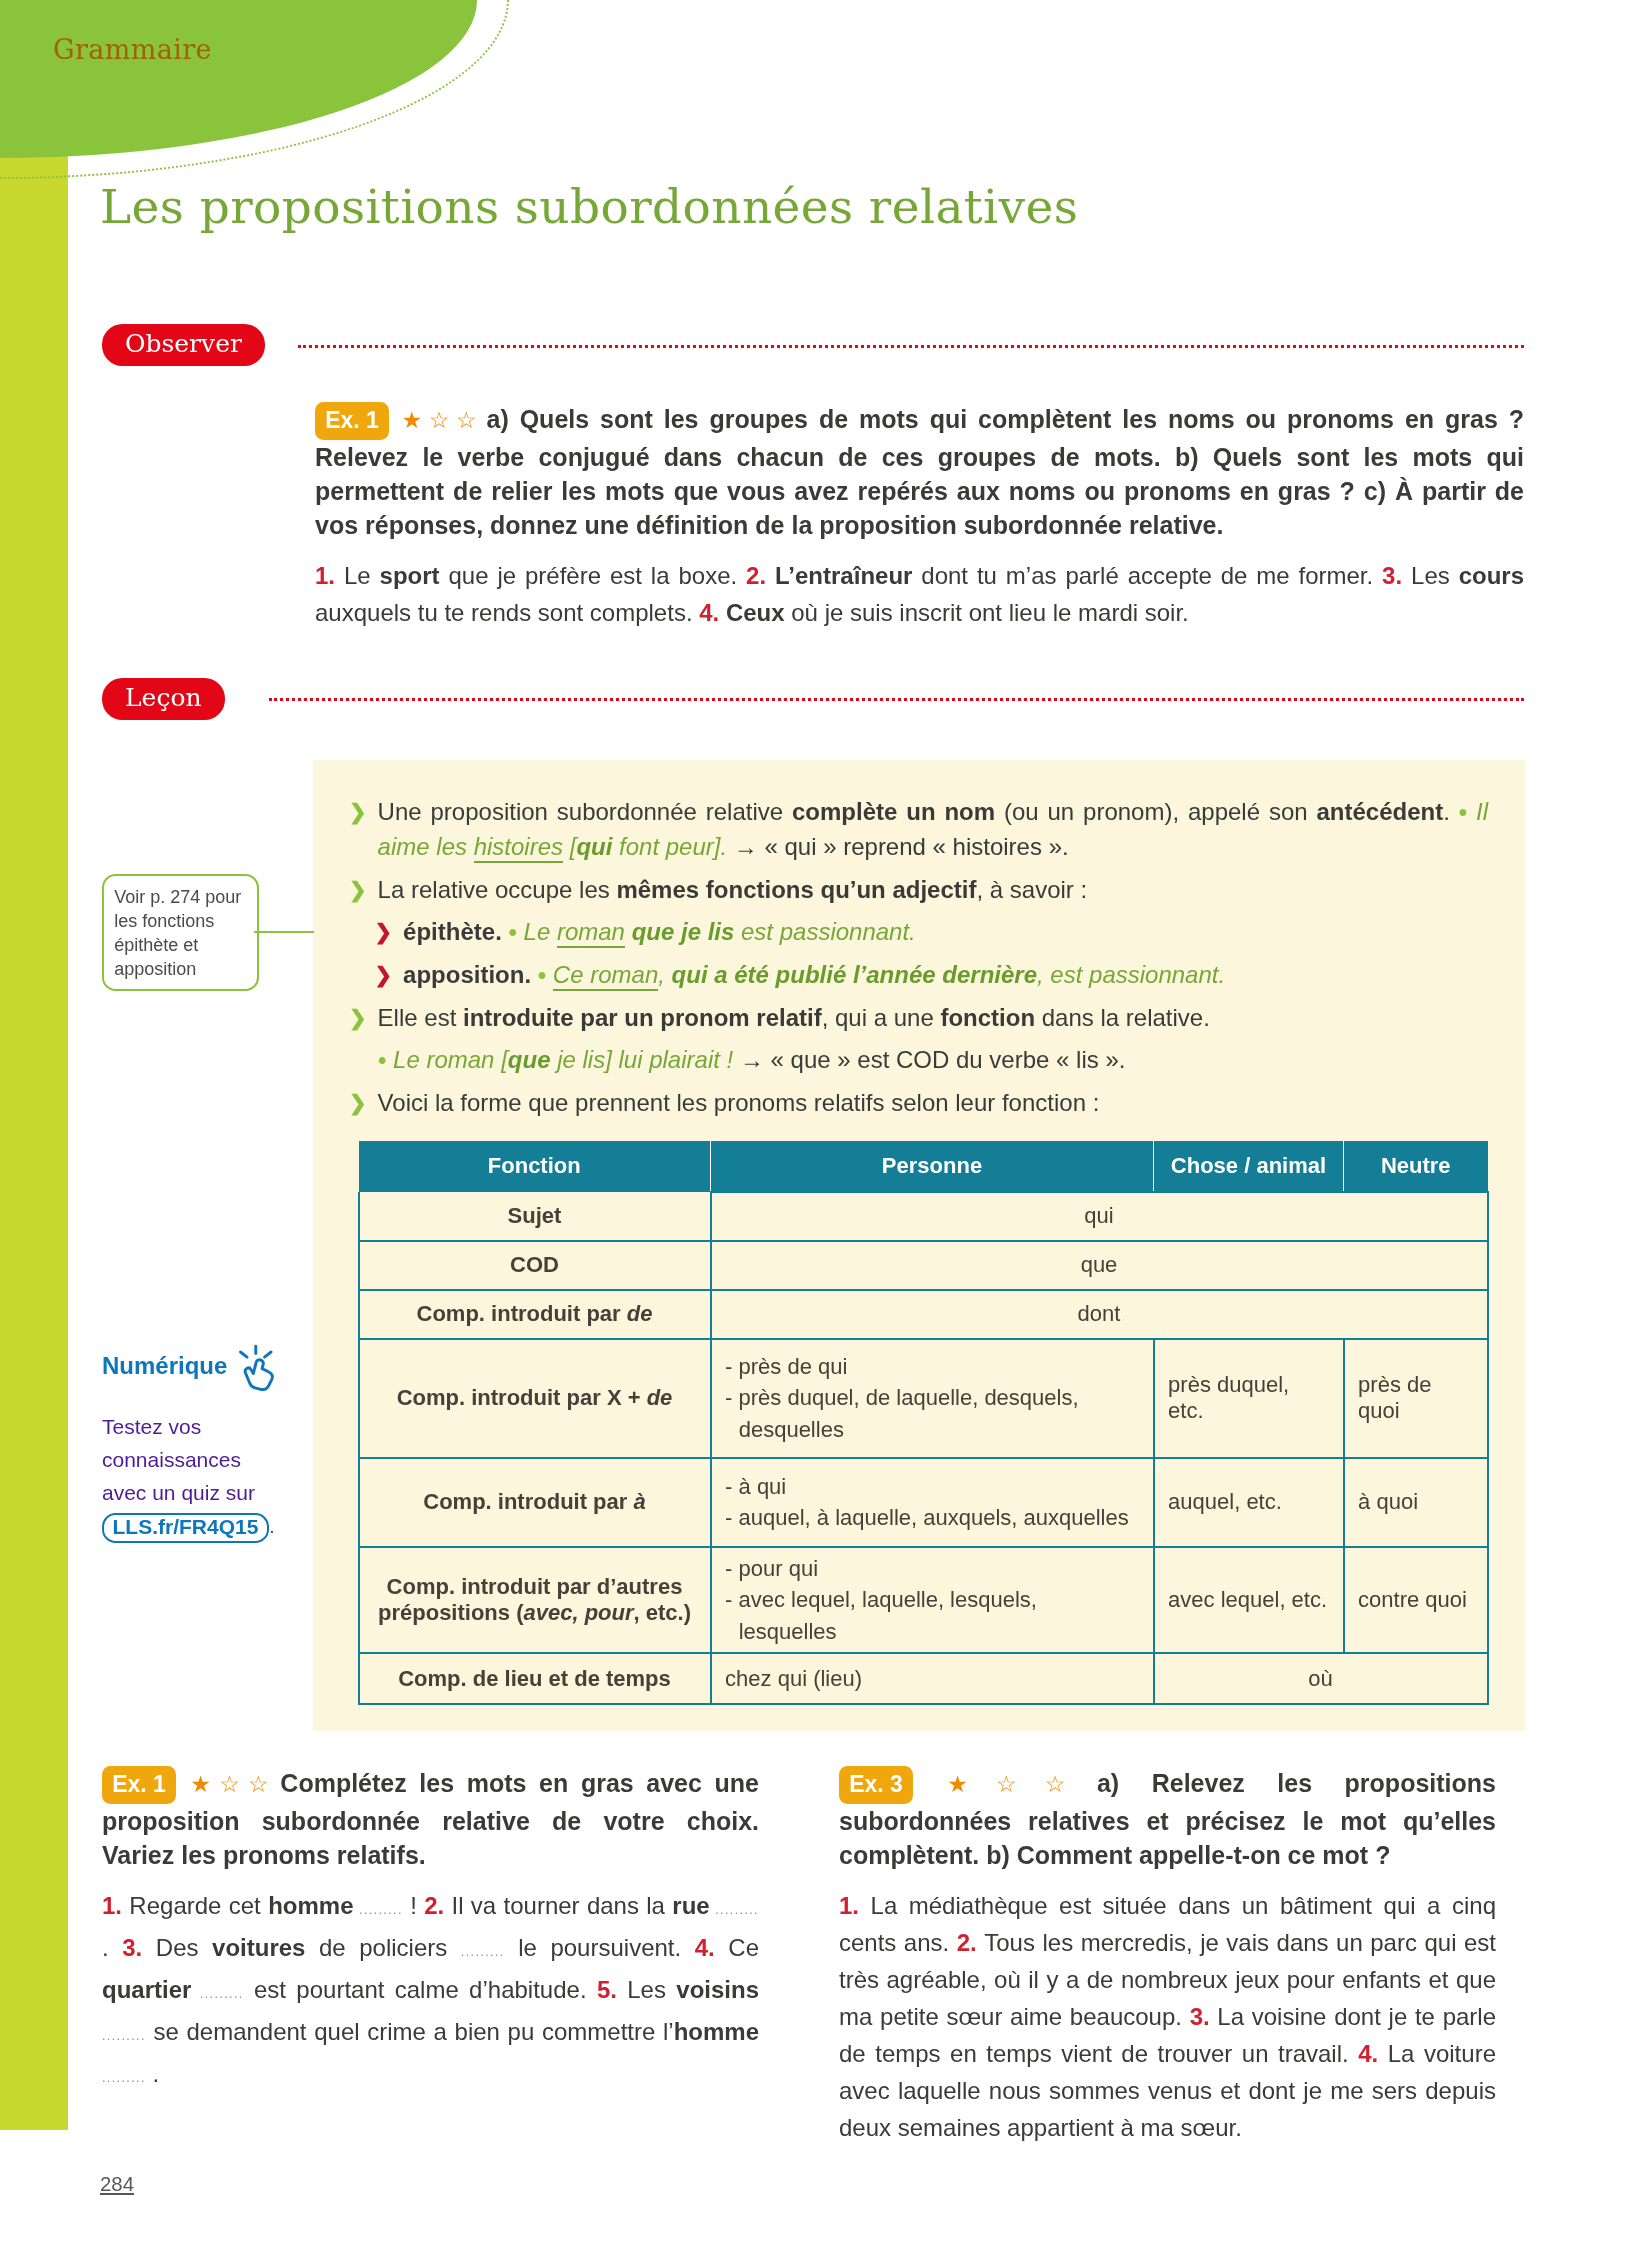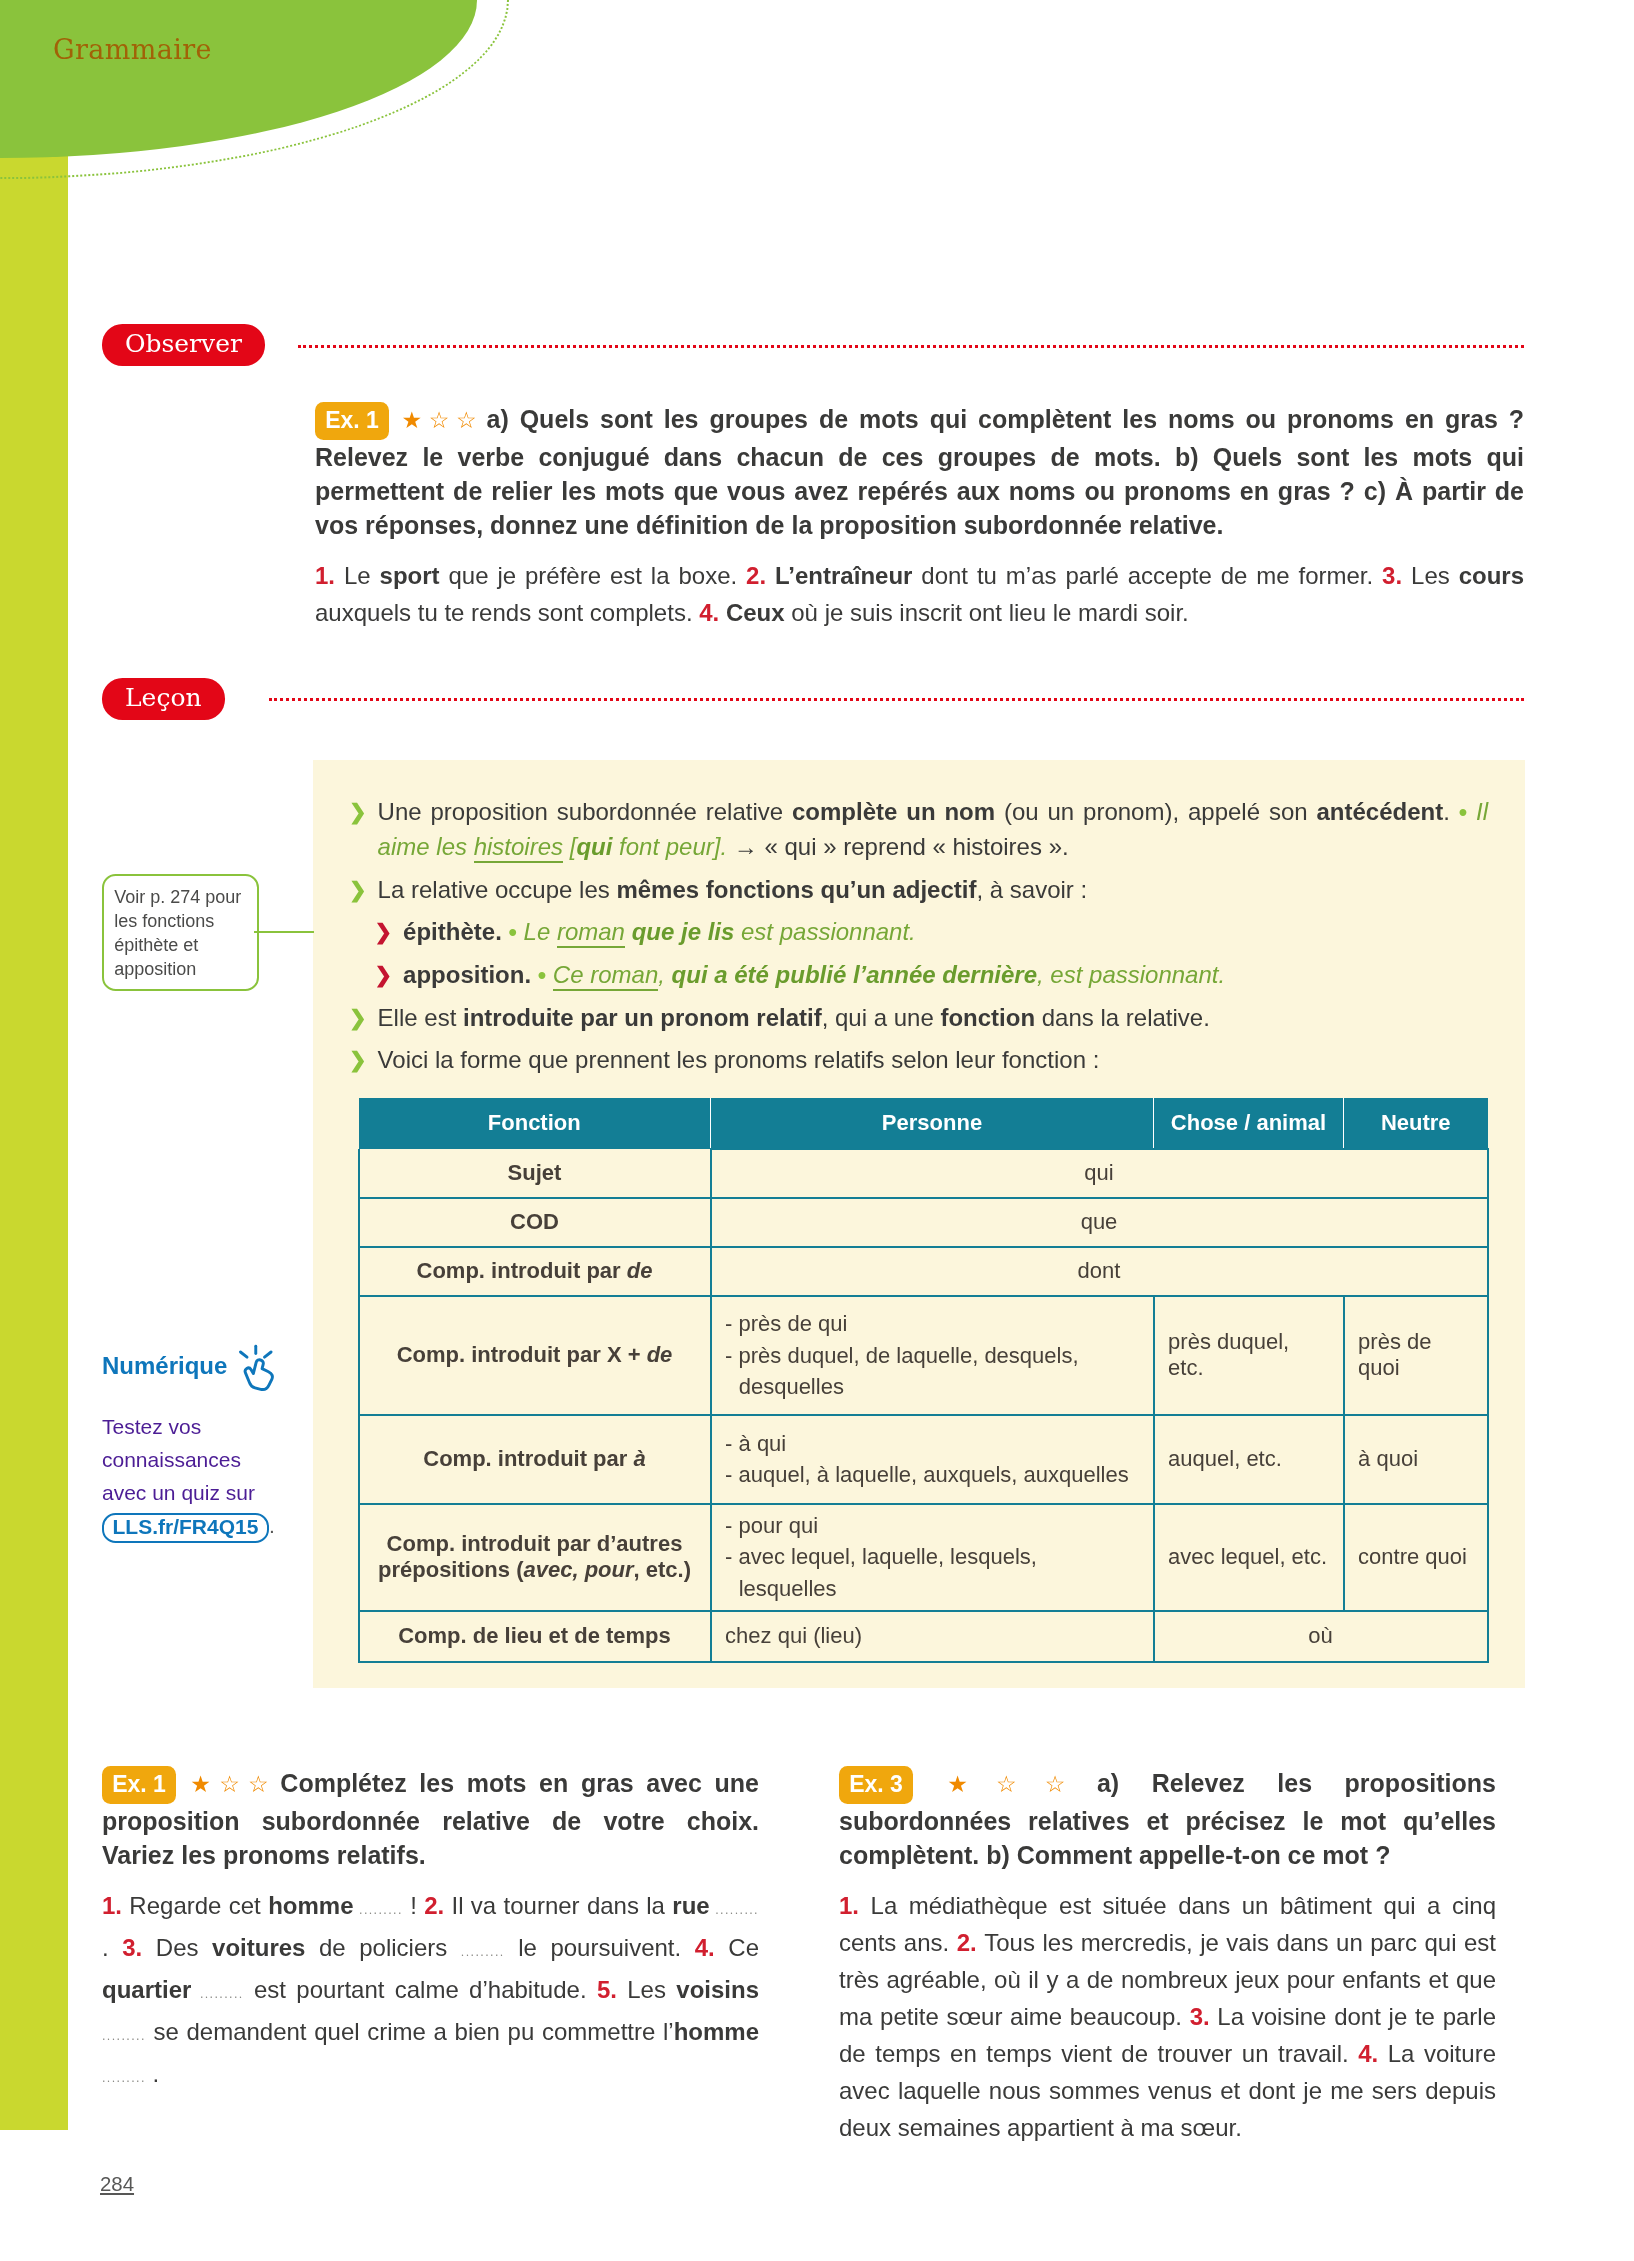--- a/index.html
+++ b/index.html
@@ -89,20 +89,21 @@
 </head>
 <body>
 
 <div class="page">
 
   <div class="side-strip"></div>
   <div class="blob-outline"></div>
   <div class="blob"></div>
   <span class="gram">Grammaire</span>
 
+  <h1 class="title">Les propositions subordonnées relatives</h1>
 
   <div class="badge-red obs-badge">Observer</div>
   <div class="dotline obs-line"></div>
 
   <div class="ex-block ex1">
     <p class="intro">
       <span class="exbadge">Ex. 1</span><span class="stars">★☆☆</span><span>a) Quels sont les groupes de mots qui complètent les noms ou pronoms en gras ? Relevez le verbe conjugué dans chacun de ces groupes de mots. b) Quels sont les mots qui permettent de relier les mots que vous avez repérés aux noms ou pronoms en gras ? c) À partir de vos réponses, donnez une définition de la proposition subordonnée relative.</span>
     </p>
     <div class="items"><span class="num">1. </span><span>Le </span><span class="b">sport</span><span> que je préfère est la boxe. </span><span class="num">2. </span><span class="b">L’entraîneur</span><span> dont tu m’as parlé accepte de me former. </span><span class="num">3. </span><span>Les </span><span class="b">cours</span><span> auxquels tu te rends sont complets. </span><span class="num">4. </span><span class="b">Ceux</span><span> où je suis inscrit ont lieu le mardi soir.</span></div>
   </div>
@@ -123,20 +124,23 @@
       <span class="chev red">❯</span>
       <div class="btxt"><span class="b">épithète.</span><span class="gdot"> • </span><span class="gi">Le </span><span class="giu">roman</span><span class="gi"> </span><span class="gib">que je lis</span><span class="gi"> est passionnant.</span></div>
     </div>
     <div class="bullet sub">
       <span class="chev red">❯</span>
       <div class="btxt"><span class="b">apposition.</span><span class="gdot"> • </span><span class="giu">Ce roman</span><span class="gi">, </span><span class="gib">qui a été publié l’année dernière</span><span class="gi">, est passionnant.</span></div>
     </div>
     <div class="bullet">
       <span class="chev">❯</span>
       <div class="btxt"><span>Elle est </span><span class="b">introduite par un pronom relatif</span><span>, qui a une </span><span class="b">fonction</span><span> dans la relative.</span></div>
+    </div>
+    <div class="bullet exline">
+      <div class="btxt"><span class="gdot">•  </span><span class="gi">Le roman [</span><span class="gib">que</span><span class="gi"> je lis] lui plairait !</span><span> → « que » est COD du verbe « lis ».</span></div>
     </div>
     <div class="bullet">
       <span class="chev">❯</span>
       <div class="btxt"><span>Voici la forme que prennent les pronoms relatifs selon leur fonction :</span></div>
     </div>
 
     <table class="rel">
       <colgroup>
           <col style="width:352px">
           <col style="width:443px">

